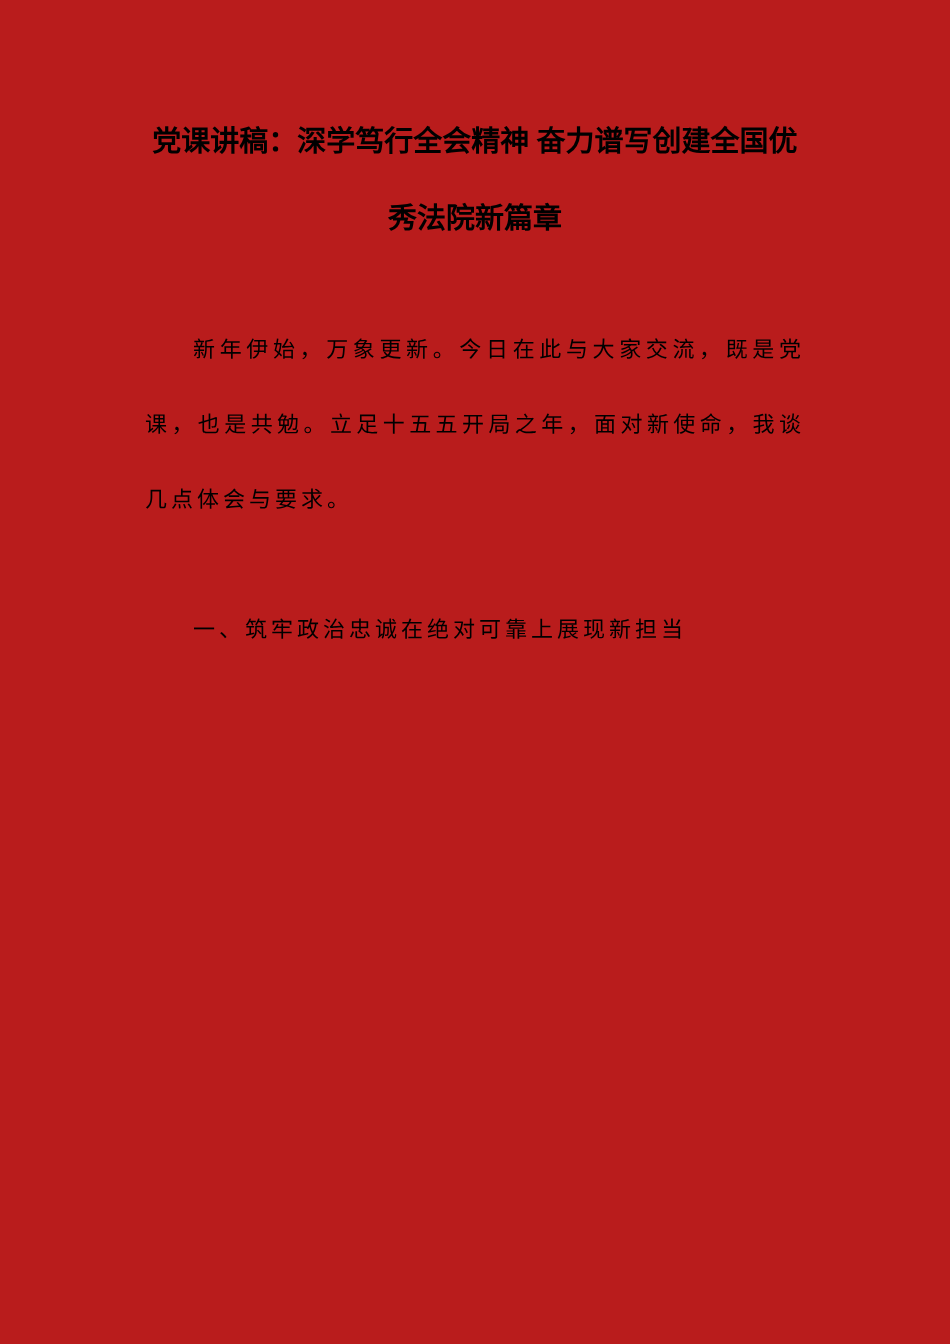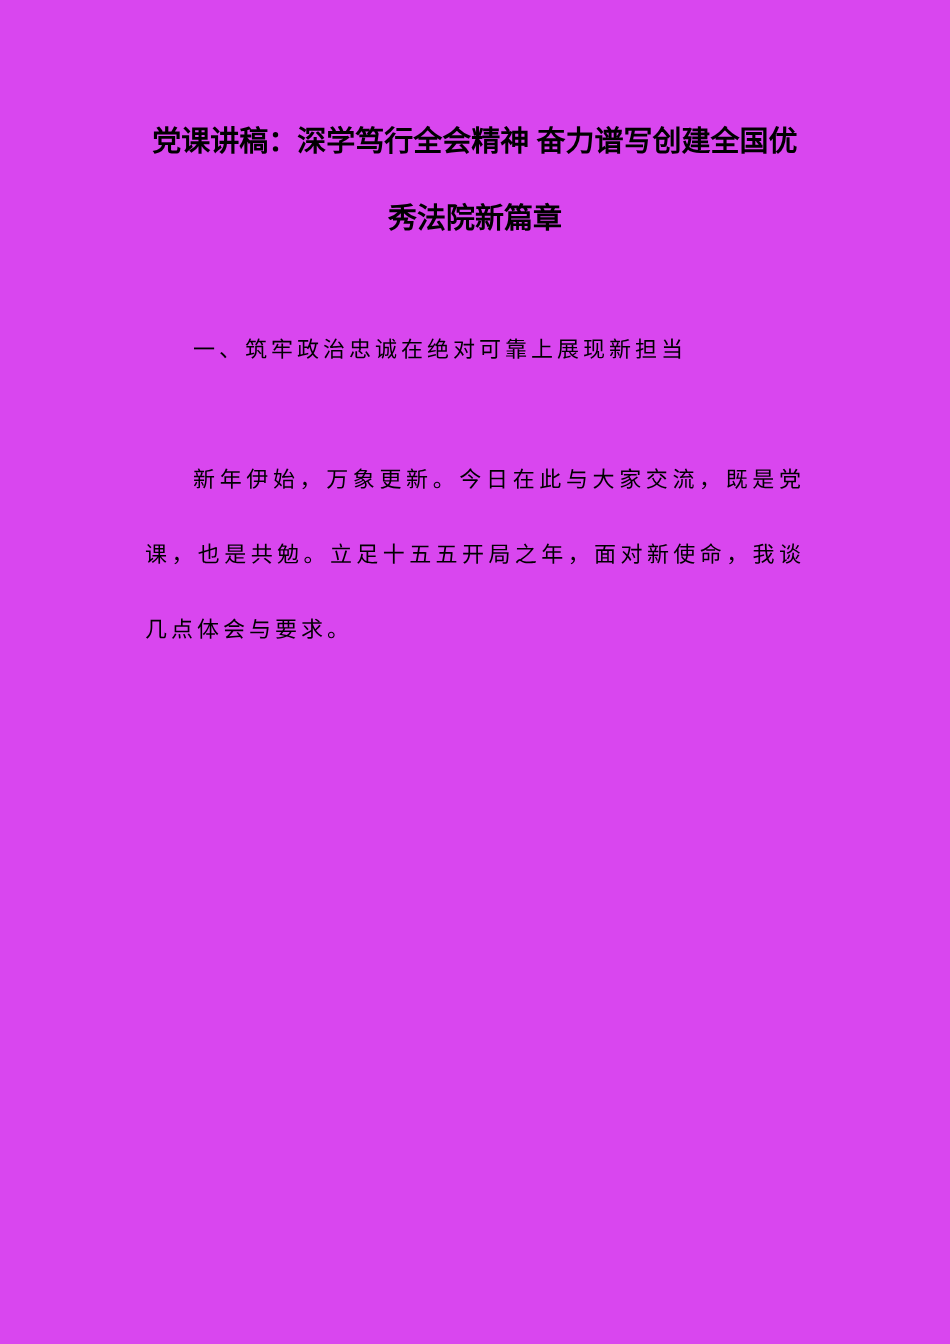--- a/index.html
+++ b/index.html
@@ -4,21 +4,21 @@
 <style>
   html, body {
     margin: 0;
     padding: 0;
     background: #ffffff;
   }
   .page {
     position: relative;
     width: 950px;
     height: 1344px;
-    background: #d946ef;
+    background: #b91c1c;
     overflow: hidden;
     color: #000000;
     font-family: "Liberation Serif", "DejaVu Serif", serif;
   }
   .doc {
     margin: 0 145px;
     padding-top: 103px;
     width: 660px;
   }
   .title {
@@ -43,16 +43,16 @@
   .para.heading {
     text-align: left;
   }
 </style>
 </head>
 <body>
 
 <div class="page">
   <div class="doc">
     <h1 class="title">党课讲稿：深学笃行全会精神 奋力谱写创建全国优秀法院新篇章</h1>
+    <p class="para">新年伊始，万象更新。今日在此与大家交流，既是党课，也是共勉。立足十五五开局之年，面对新使命，我谈几点体会与要求。</p>
     <p class="para heading">一、筑牢政治忠诚在绝对可靠上展现新担当</p>
-    <p class="para">新年伊始，万象更新。今日在此与大家交流，既是党课，也是共勉。立足十五五开局之年，面对新使命，我谈几点体会与要求。</p>
   </div>
 </div>
 
 </body></html>

